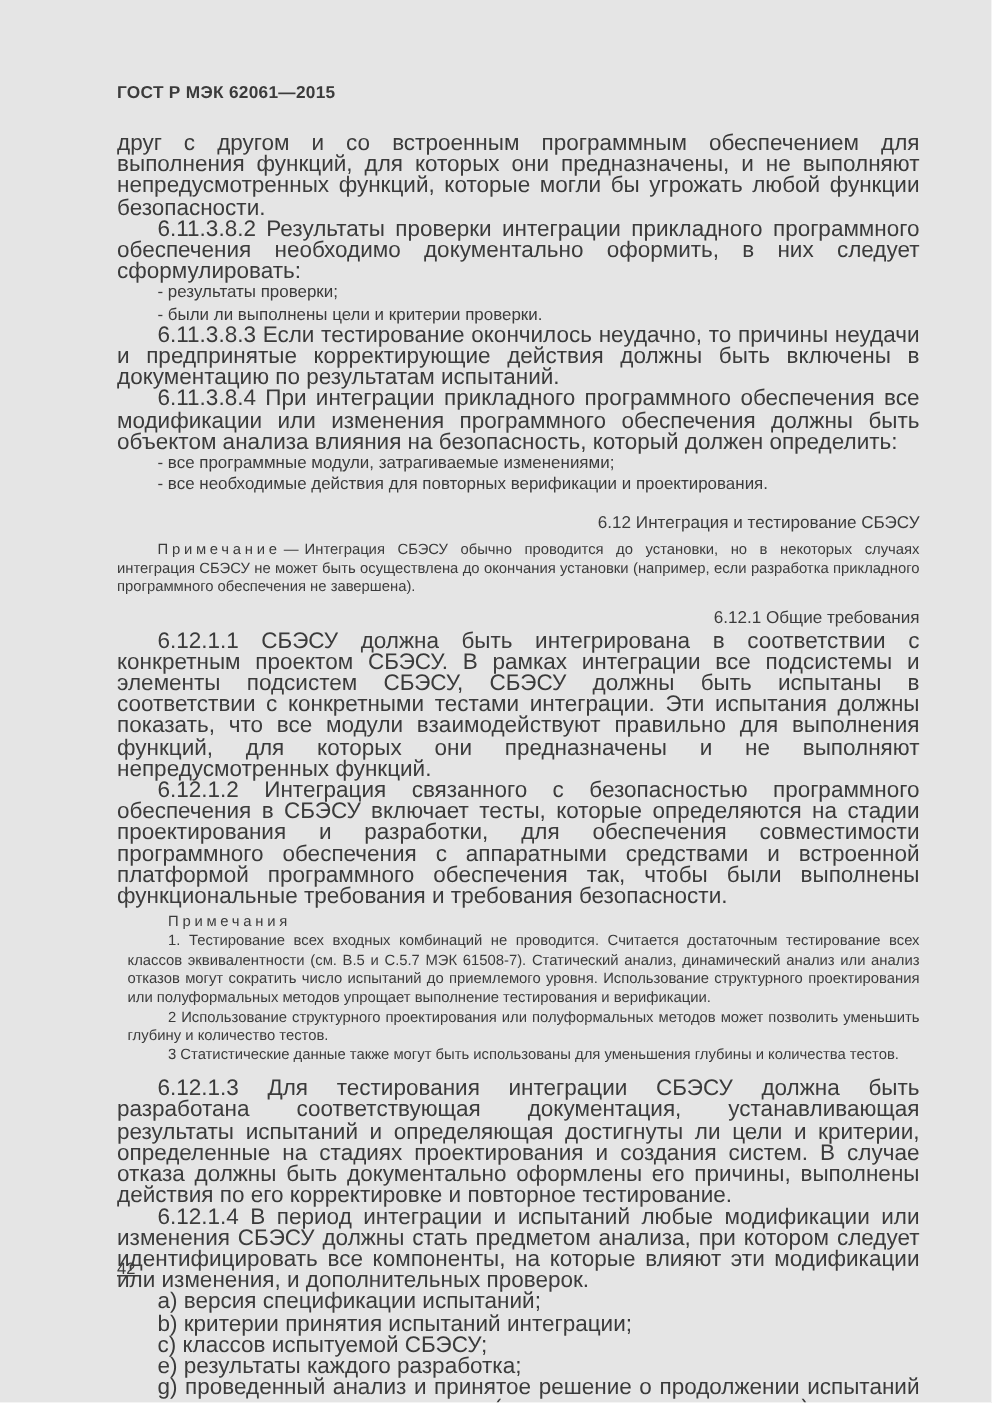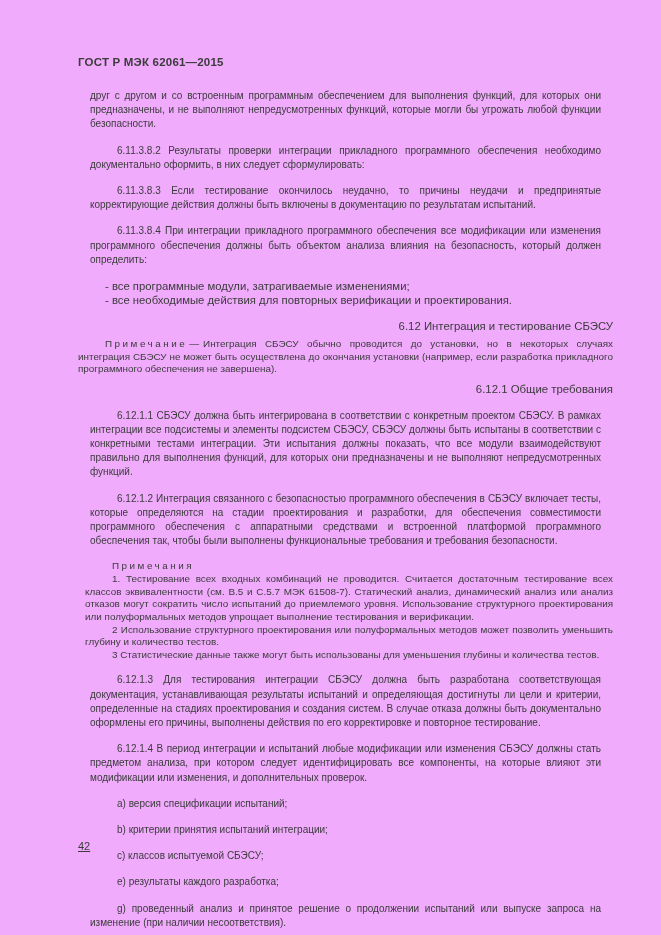--- a/index.html
+++ b/index.html
@@ -4,41 +4,41 @@
 <style>
   html, body {
     margin: 0;
     padding: 0;
     background: #ffffff;
   }
   .page {
     position: relative;
     width: 661px;
     height: 935px;
-    background: #f0abfc;
+    background: #e5e5e5;
     font-family: "Liberation Sans", sans-serif;
     color: #3b3b3b;
     overflow: hidden;
     box-sizing: border-box;
   }
   .content {
     position: absolute;
     left: 78px;
     top: 56px;
     width: 535px;
   }
   .doc-header {
     font-size: 11.5px;
     font-weight: bold;
     letter-spacing: 0.2px;
     margin: 0 0 21px 0;
   }
   .para {
-    margin: 12px;
-    font-size: 10px;
+    margin: 0;
+    font-size: 15px;
     line-height: 14.2px;
     text-align: justify;
     text-indent: 27px;
   }
   .para.no-indent {
     text-indent: 0;
   }
   .list-line {
     margin: 0;
     font-size: 11.3px;
@@ -99,20 +99,22 @@
 <body>
 
 <div class="page">
   <div class="content">
 
     <p class="doc-header">ГОСТ Р МЭК 62061—2015</p>
 
     <p class="para no-indent">друг с другом и со встроенным программным обеспечением для выполнения функций, для которых они предназначены, и не выполняют непредусмотренных функций, которые могли бы угрожать любой функции безопасности.</p>
 
     <p class="para">6.11.3.8.2 Результаты проверки интеграции прикладного программного обеспечения необходимо документально оформить, в них следует сформулировать:</p>
+    <p class="list-line">- результаты проверки;</p>
+    <p class="list-line">- были ли выполнены цели и критерии проверки.</p>
 
     <p class="para">6.11.3.8.3 Если тестирование окончилось неудачно, то причины неудачи и предпринятые корректирующие действия должны быть включены в документацию по результатам испытаний.</p>
 
     <p class="para">6.11.3.8.4 При интеграции прикладного программного обеспечения все модификации или изменения программного обеспечения должны быть объектом анализа влияния на безопасность, который должен определить:</p>
     <p class="list-line">- все программные модули, затрагиваемые изменениями;</p>
     <p class="list-line">- все необходимые действия для повторных верификации и проектирования.</p>
 
     <p class="heading">6.12 Интеграция и тестирование СБЭСУ</p>
 
     <p class="note-para"><span class="note-label">Примечание</span><span class="note-dash">—</span><span>Интеграция СБЭСУ обычно проводится до установки, но в некоторых случаях интеграция СБЭСУ не может быть осуществлена до окончания установки (например, если разработка прикладного программного обеспечения не завершена).</span></p>

